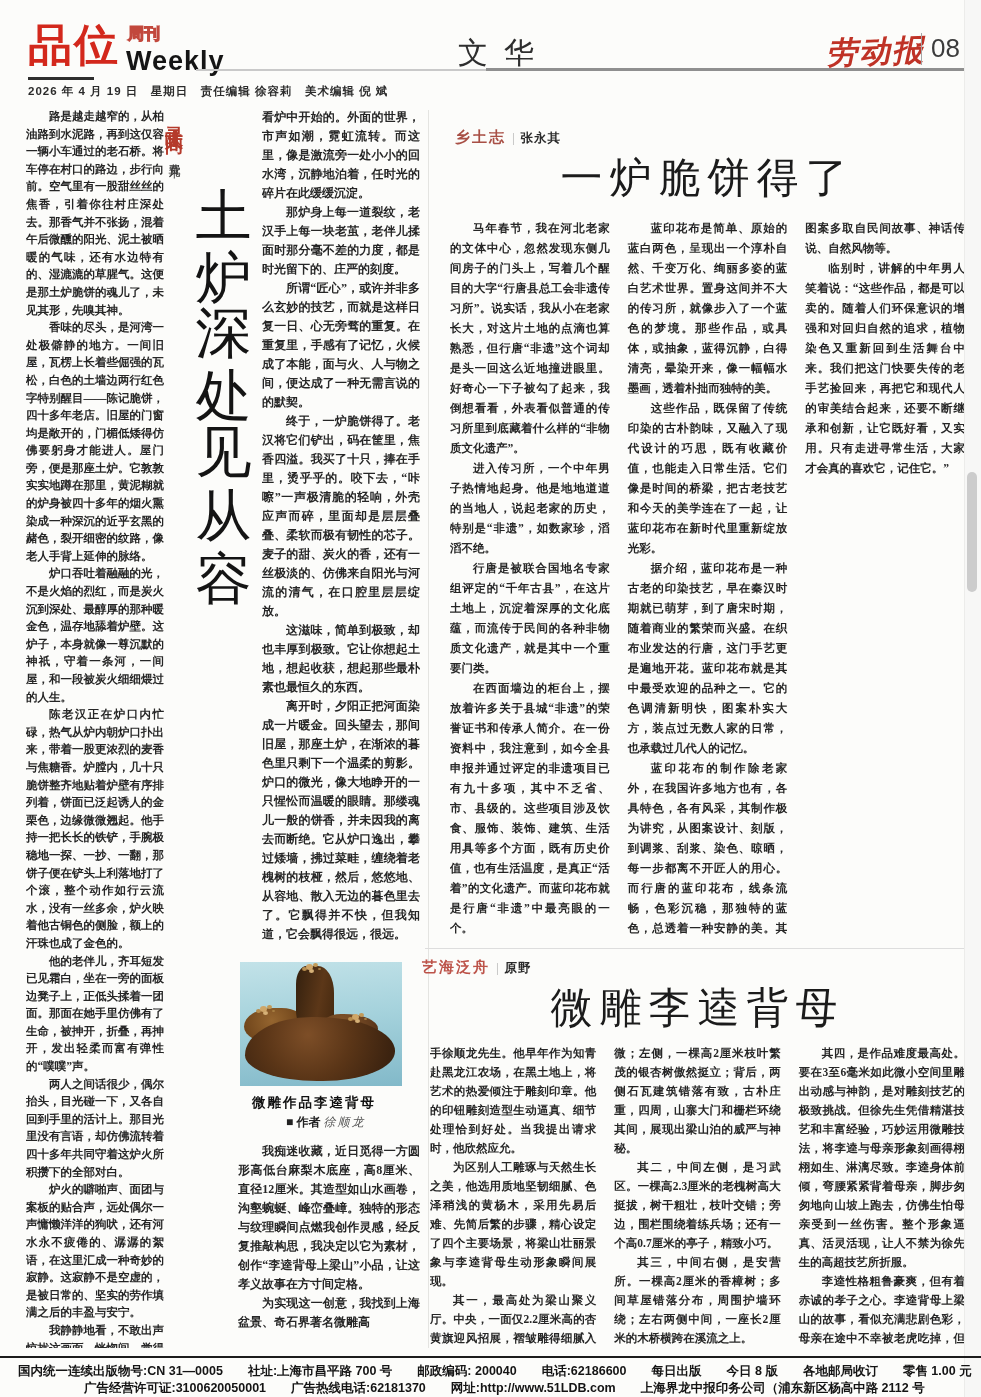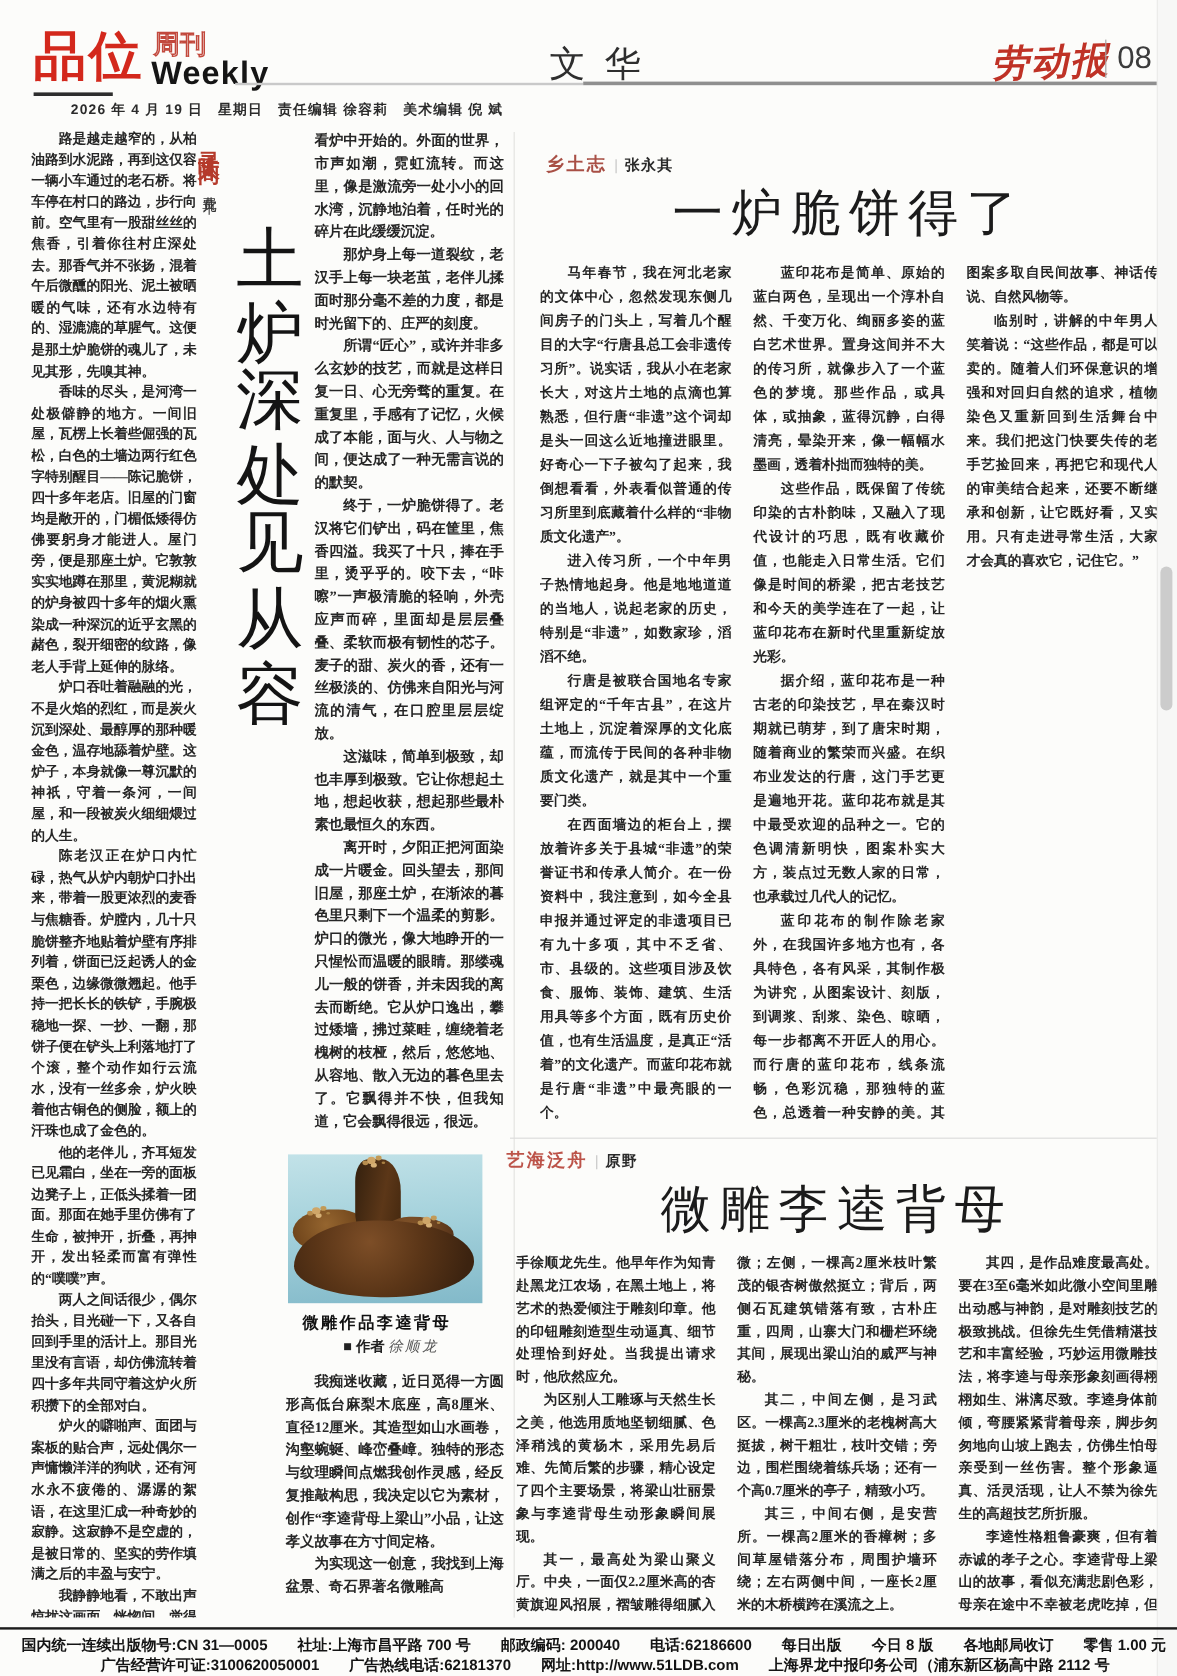--- a/index.html
+++ b/index.html
@@ -2,24 +2,24 @@
 <html><head>
 <meta charset="utf-8">
 <style>
   html,body{margin:0;padding:0;background:#e9e9e7;}
   .page{position:relative;width:981px;height:1397px;margin:0 auto;background:#fcfcfa;
         overflow:hidden;font-family:"Liberation Serif","DejaVu Serif",serif;color:#262626;}
   .abs{position:absolute;}
 
   
   .logo-main{font-family:"Liberation Sans",sans-serif;font-weight:bold;font-size:44px;color:#d3281c;letter-spacing:2px;line-height:1;}
-  .logo-sub{font-family:"Liberation Sans",sans-serif;font-weight:normal;font-size:22px;color:transparent;
+  .logo-sub{font-family:"Liberation Sans",sans-serif;font-weight:bold;font-size:16px;color:transparent;
             -webkit-text-stroke:1.2px #c2483c;line-height:1;}
   .logo-en{font-family:"Liberation Sans",sans-serif;font-weight:bold;font-size:27px;color:#151515;line-height:1;letter-spacing:1px;}
-  .dateline{font-family:"Liberation Sans",sans-serif;font-size:11.5px;font-weight:bold;color:#2b2b2b;letter-spacing:1px;margin-left:31px;}
+  .dateline{font-family:"Liberation Sans",sans-serif;font-size:11.5px;font-weight:bold;color:#2b2b2b;letter-spacing:1px;}
   .section-title{font-size:30px;letter-spacing:16px;color:#2e2e2e;font-weight:400;}
   .paper-name{font-size:31px;font-weight:bold;font-style:italic;color:#bf3226;transform:rotate(-2deg);letter-spacing:2px;}
   .page-no{font-family:"Liberation Sans",sans-serif;font-size:26px;color:#3c3c3c;}
   .rule{background:#c9c9c9;}
   .rule-dark{background:#8f8f8f;}
 
   
   .bodycol p{margin:0;text-indent:2em;text-align:justify;}
   .bodycol p.cont{text-indent:0;}
   .bodycol{text-align:justify;overflow:hidden;font-weight:bold;}
@@ -52,21 +52,21 @@
   .photo .bush{position:absolute;width:7px;height:6px;background:#cfa668;border-radius:50%;
       box-shadow:6px -2px 0 -1px #c29a57,-5px 2px 0 -1px #b78d4e,2px 4px 0 -1px #d6b177,10px 2px 0 -2px #a87f42;}
 
   .footer-line{font-family:"Liberation Sans",sans-serif;font-size:12.5px;font-weight:bold;color:#141414;white-space:pre;}
 </style>
 </head>
 <body>
 
 <div class="page">
 
-  <div class="abs logo-main" style="left:28px;top:26px;">品位</div>
+  <div class="abs logo-main" style="left:28px;top:26px;font-family:Liberation Mono, monospace;">品位</div>
   <div class="abs logo-sub" style="left:128px;top:26px;">周刊</div>
   <div class="abs logo-en" style="left:126px;top:48px;">Weekly</div>
   <div class="abs" style="left:28px;top:77px;width:66px;height:3px;background:#2e2e2e;"></div>
   <div class="abs rule" style="left:196px;top:69px;width:290px;height:2px;"></div>
   <div class="abs rule-dark" style="left:486px;top:68px;width:492px;height:3px;"></div>
   <div class="abs dateline" style="left:28px;top:84px;">2026 年 4 月 19 日　星期日　责任编辑 徐容莉　美术编辑 倪 斌</div>
   <div class="abs section-title" style="left:458px;top:33px;">文华</div>
   <div class="abs paper-name" style="left:826px;top:31px;">劳动报</div>
   <div class="abs" style="left:921px;top:33px;width:1px;height:32px;background:#a5a5a5;"></div>
   <div class="abs page-no" style="left:931px;top:33px;">08</div>

